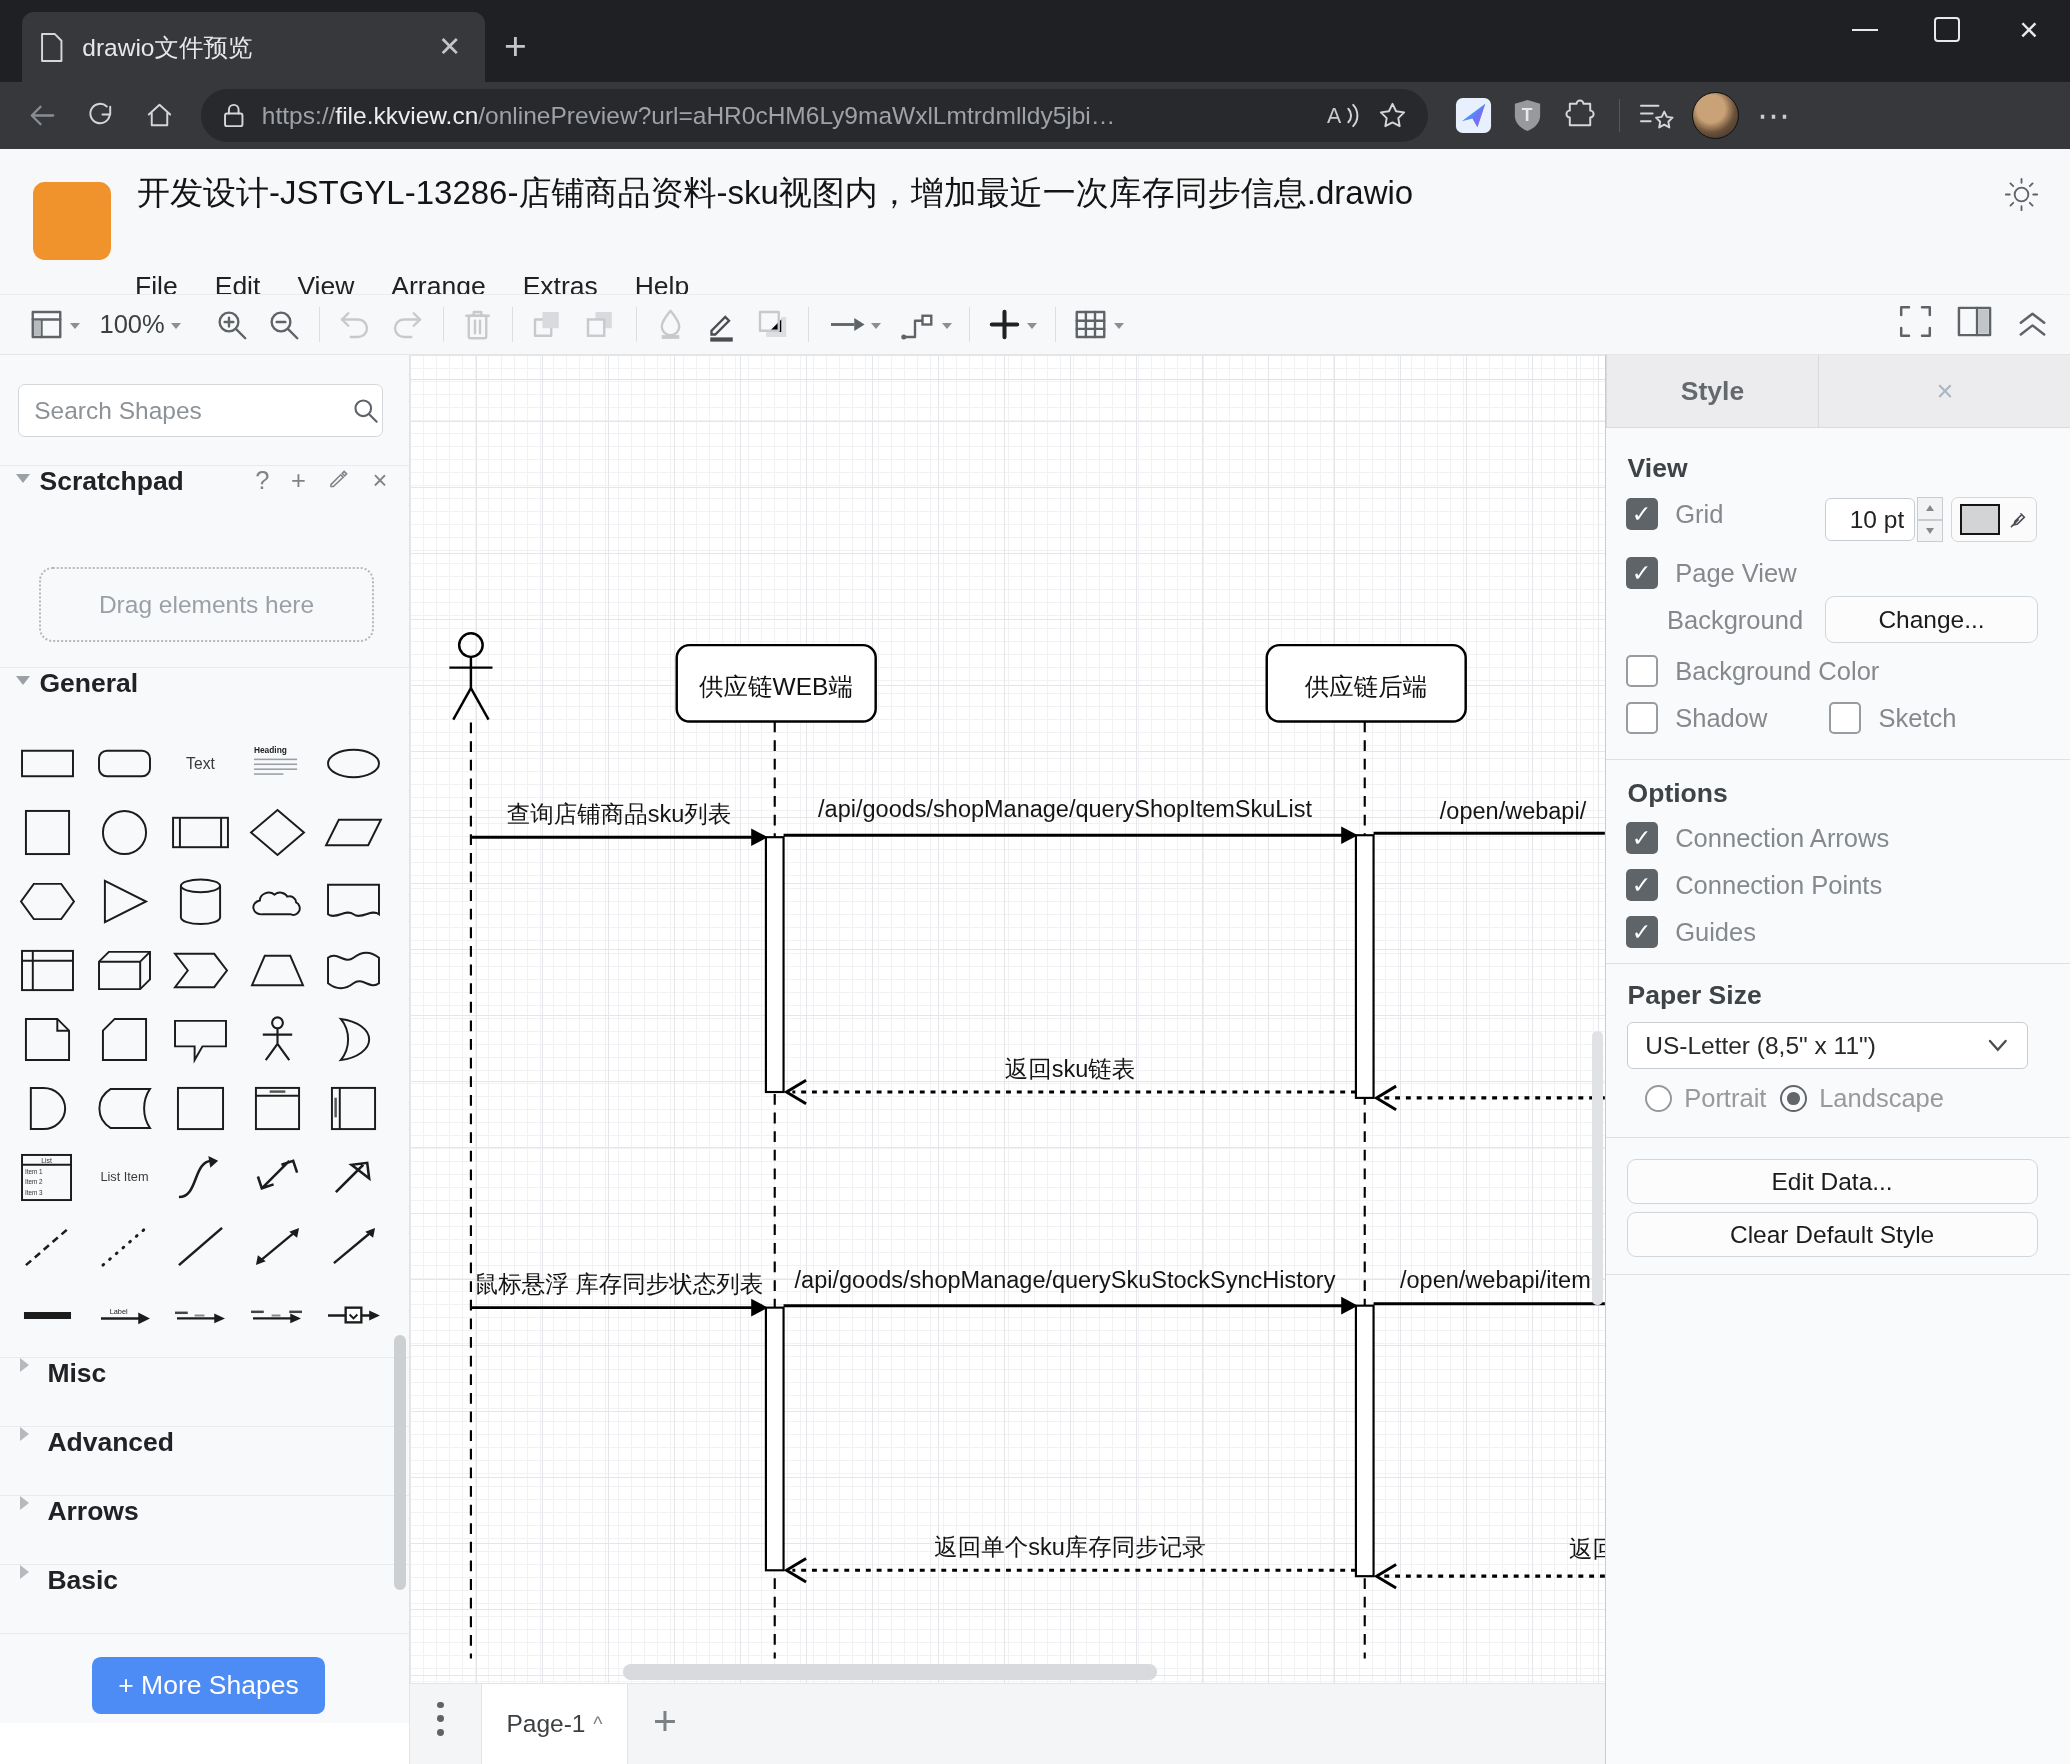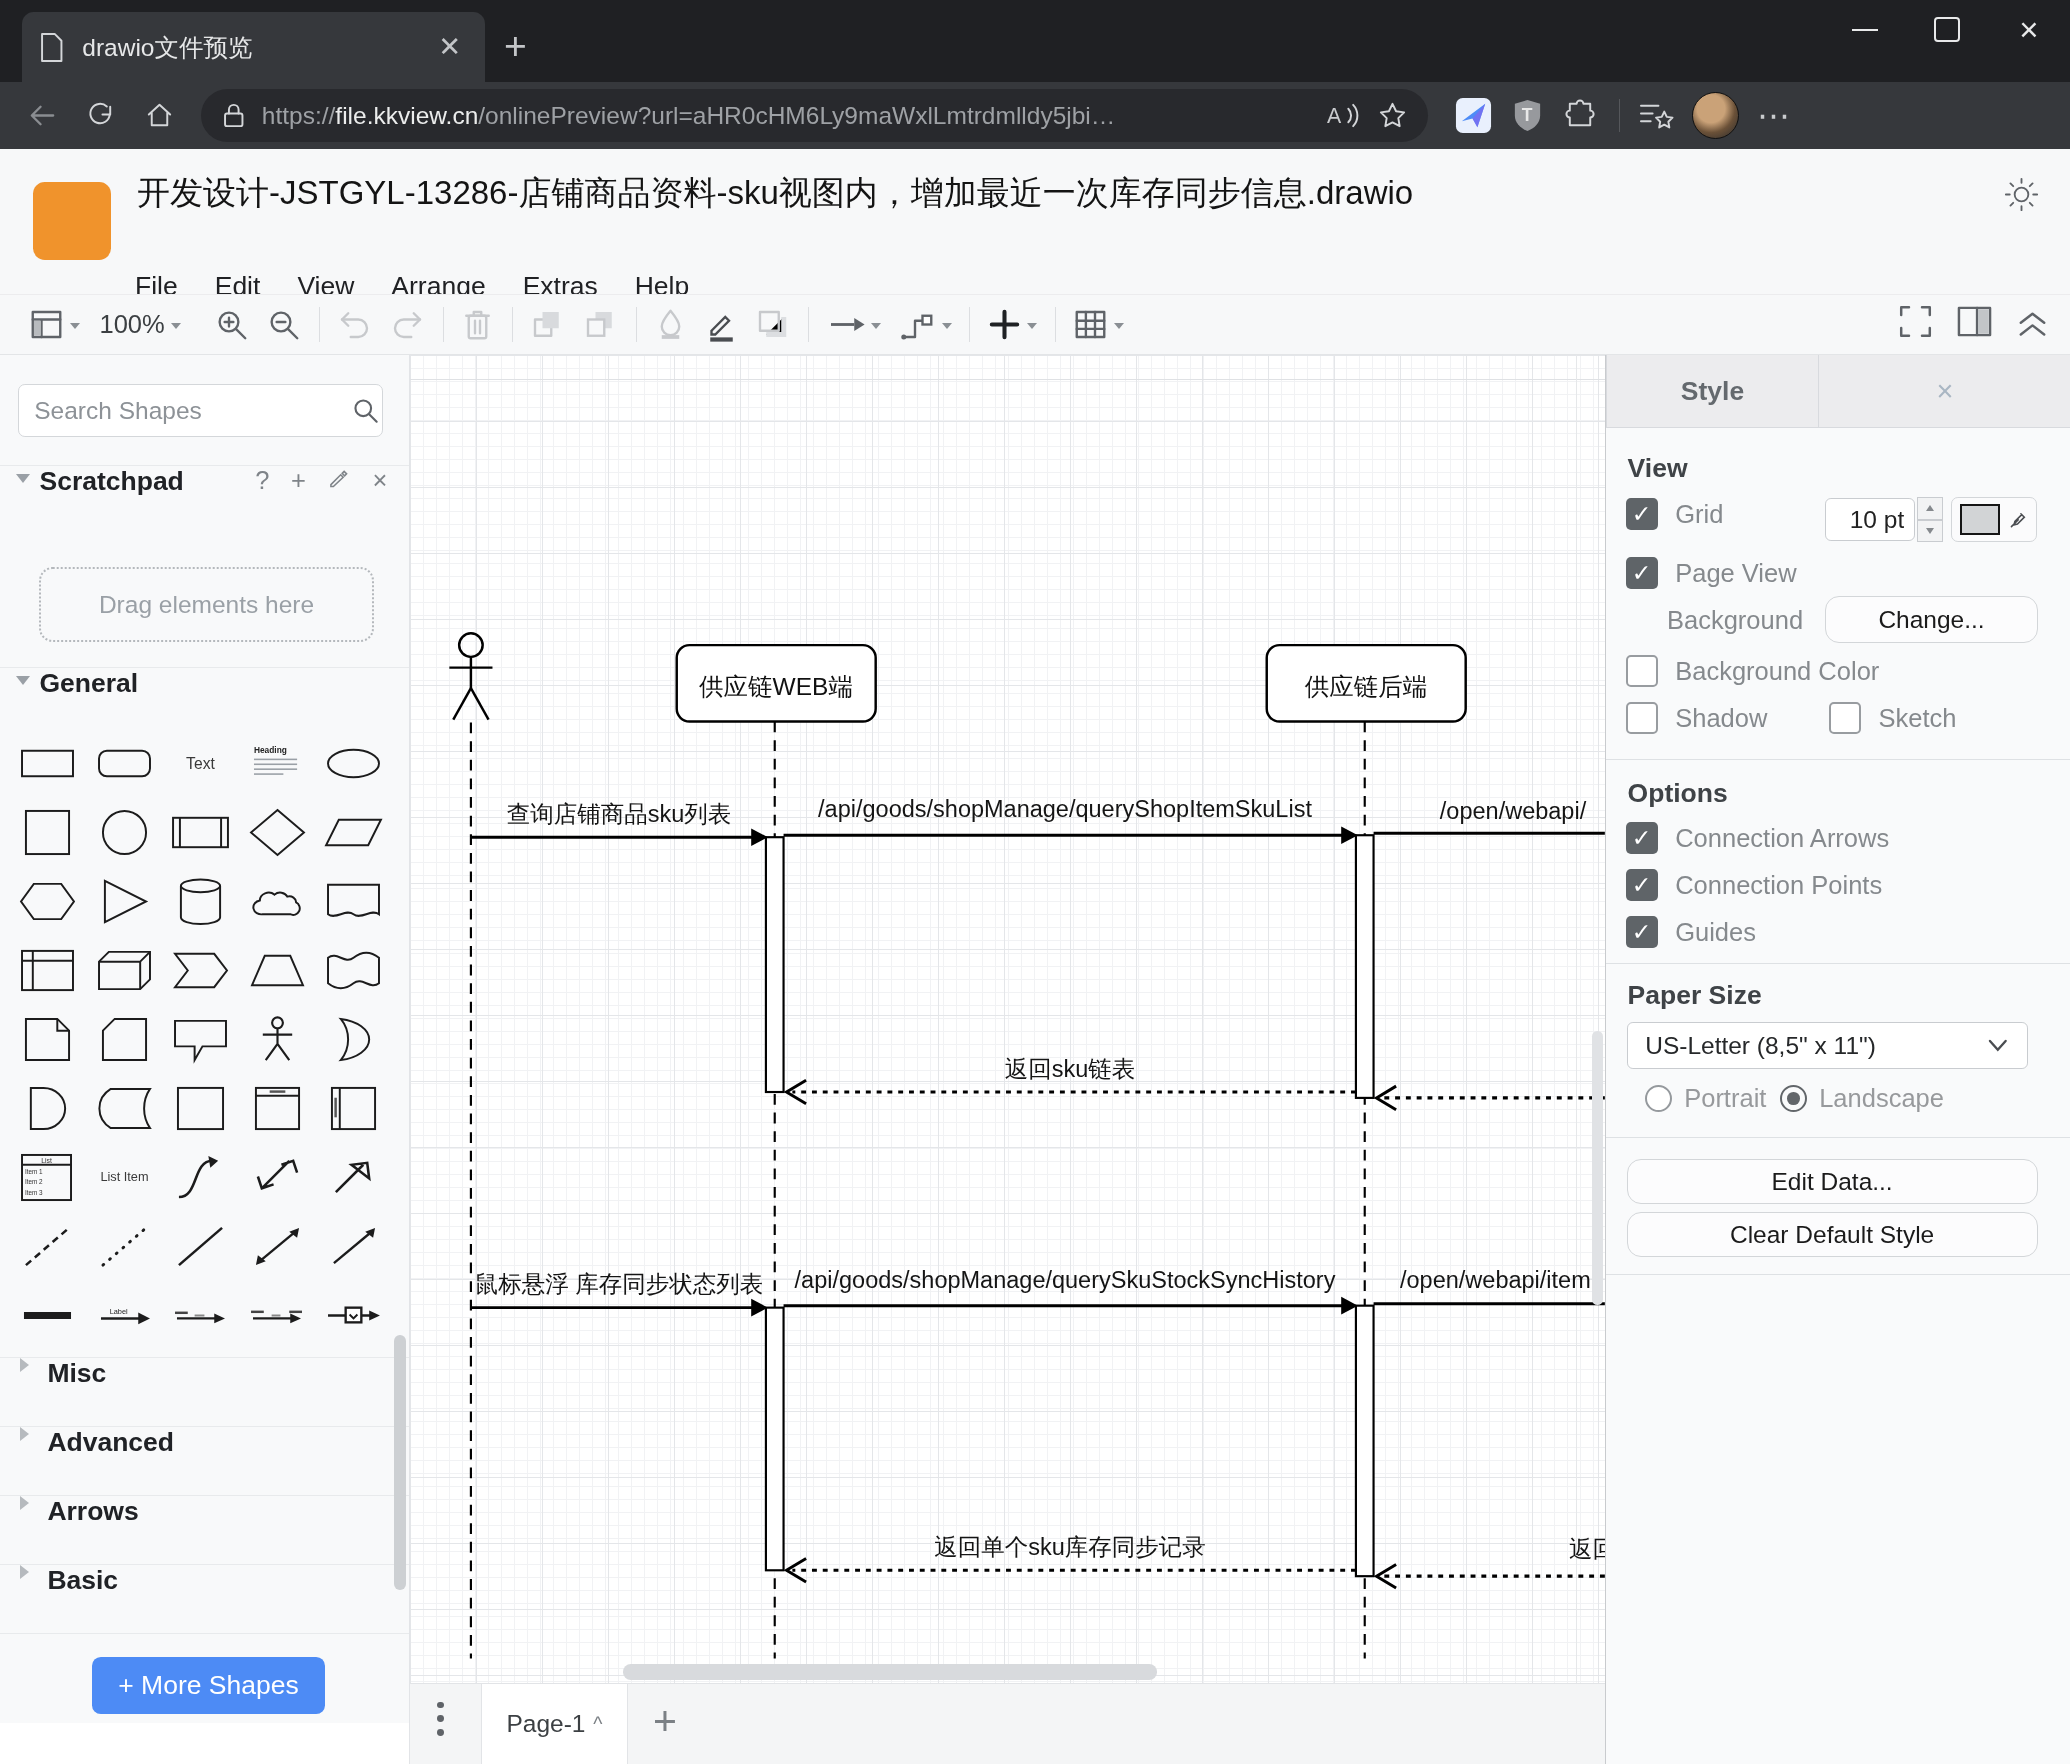--- a/index.html
+++ b/index.html
@@ -108,21 +108,21 @@
   .glab{font-size:25.5px;color:#85898d;white-space:nowrap;}
   .ptinput{position:absolute;width:90px;height:43px;background:#fff;border:1px solid #c9ccd0;border-radius:5.9px;
            font-size:24.5px;color:#222;text-align:right;padding-right:9.8px;box-sizing:border-box;font-family:inherit;outline:none;}
   .stepper{position:absolute;width:25.5px;height:45px;display:flex;flex-direction:column;}
   .stepper span{flex:1;background:#f2f3f4;border:1px solid #c9ccd0;display:flex;align-items:center;justify-content:center;}
   .tup{width:0;height:0;border:4.9px solid transparent;border-bottom:6.9px solid #85898d;margin-top:-3.9px;}
   .tdn{width:0;height:0;border:4.9px solid transparent;border-top:6.9px solid #85898d;margin-bottom:-3.9px;}
   .swatchbtn{position:absolute;width:86px;height:45px;background:#fbfbfc;border:1px solid #d3d6d9;border-radius:6.9px;
              display:flex;align-items:center;padding:0 7.8px;box-sizing:border-box;gap:7.8px;}
   .swatch{width:41px;height:27.4px;background:#d2d4d6;border:2px solid #151515;}
-  .pbtn{position:absolute;background:#fcfcfd;border:1px solid #d3d6d9;border-radius:14px;font-size:24.5px;color:#1b1b1b;
+  .pbtn{position:absolute;background:#fcfcfd;border:1px solid #d3d6d9;border-radius:9px;font-size:24.5px;color:#1b1b1b;
         display:flex;align-items:center;justify-content:center;box-sizing:border-box;}
   .pdivl{position:absolute;left:0;width:465px;height:1px;background:#dee1e4;}
   .pselect{position:absolute;left:20.6px;top:667px;width:401px;height:47px;background:#fff;border:1px solid #c9ccd0;border-radius:5.9px;
            display:flex;align-items:center;justify-content:space-between;padding:0 17.6px;box-sizing:border-box;font-size:24.5px;color:#26282a;}
   .radio{width:27.4px;height:27.4px;border-radius:50%;box-sizing:border-box;}
   .radio.sel{border:2.9px solid #62666a;display:flex;align-items:center;justify-content:center;}
   .radio.sel i{width:12.7px;height:12.7px;border-radius:50%;background:#62666a;}
   .radio.un{border:2.9px solid #95999d;background:#fff;}
 </style>
 </head>

